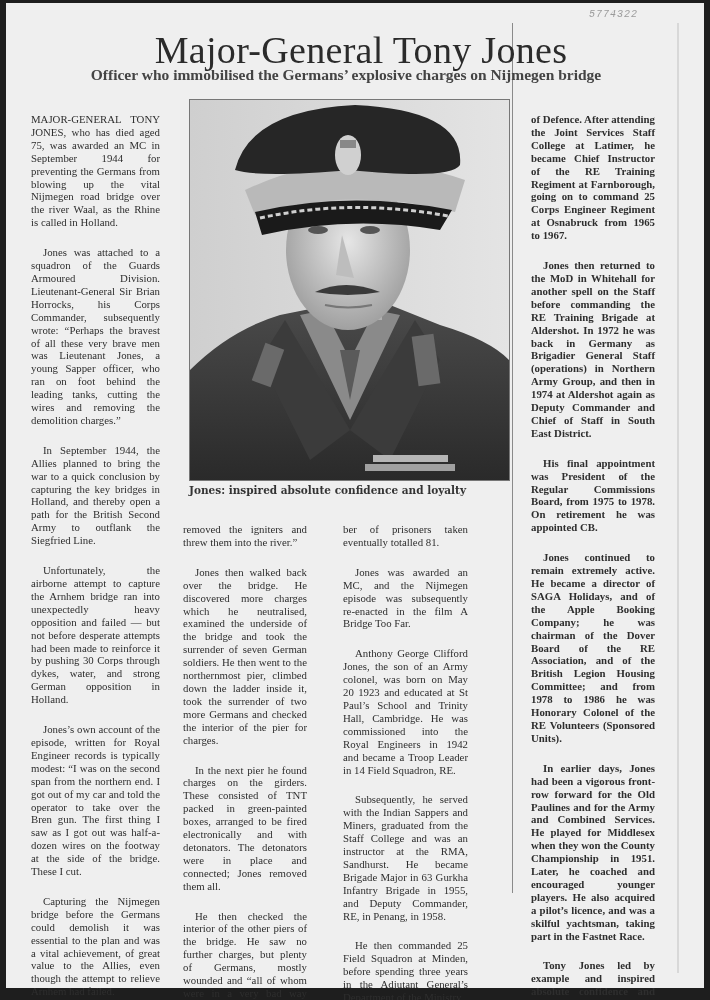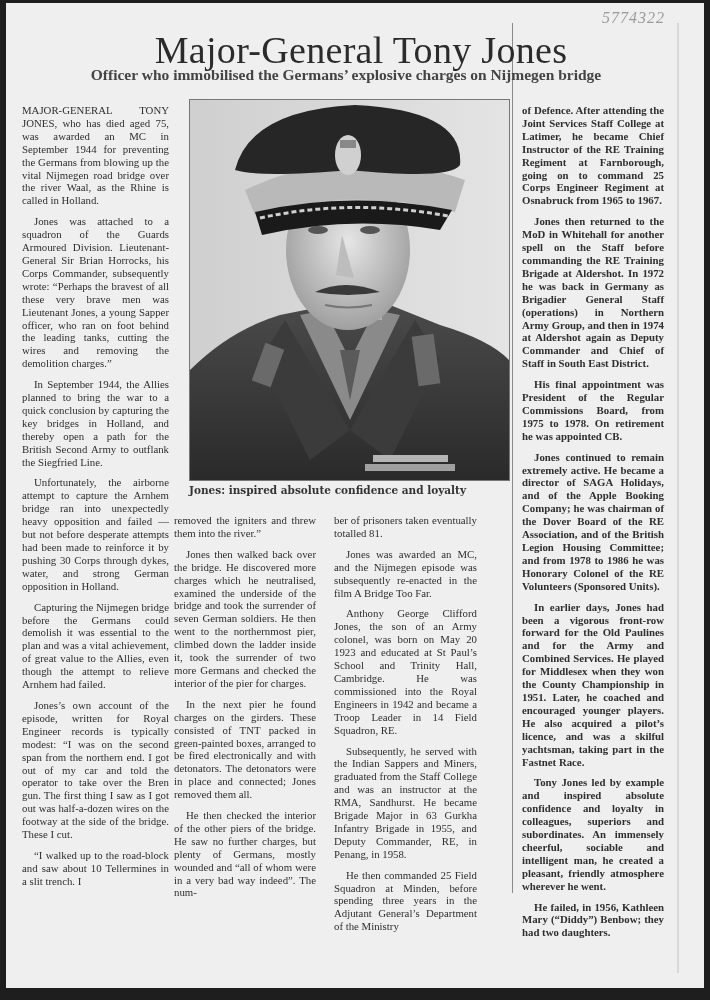--- a/index.html
+++ b/index.html
@@ -19,38 +19,38 @@
   }
   .right-rule {
     position: absolute; left: 671px; top: 20px; width: 2px; height: 950px;
     background: #d8d8d8;
   }
   .col-rule {
     position: absolute; left: 506px; top: 20px; width: 1px; height: 870px;
     background: #8a8a8a;
   }
   .archive-number {
-    position: absolute; left: 596px; top: 6px;
-    font-family: Liberation Serif, serif; font-size: 16px;
+    position: absolute; left: 583px; top: 6px;
+    font-family: Liberation Mono, monospace; font-size: 10px;
     color: #9a9a9a; letter-spacing: 1px; font-style: italic;
   }
   .headline {
     position: absolute; left: 0; top: 10px; width: 680px; text-align: center;
     font-size: 38px; line-height: 44px; color: #2b2b2b; font-weight: normal;
     margin: 15px; letter-spacing: 0.3px;
   }
   .deck {
     position: absolute; left: 0; top: 62px; width: 680px; text-align: center;
     font-size: 15.5px; line-height: 20px; color: #444; margin: 0;
   }
   .col {
     position: absolute; font-size: 10.8px; line-height: 12.9px; color: #2e2e2e;
     text-align: justify; hyphens: auto;
   }
-  .col p { margin: 8px; text-indent: 12px; }
+  .col p { margin: 17px; text-indent: 12px; }
   .col p.first { text-indent: 0; }
   .col1 { left: 8px; top: 93px; width: 163px; }
   .col2 { left: 160px; top: 503px; width: 158px; }
   .col3 { left: 320px; top: 503px; width: 159px; }
   .col4 { left: 508px; top: 93px; width: 158px; font-weight: bold; }
   .photo {
     position: absolute; left: 183px; top: 96px; width: 319px; height: 380px;
     background: linear-gradient(180deg, #d9d9d9 0%, #cfcfcf 100%);
     overflow: hidden; border: 1px solid #777;
   }
@@ -70,22 +70,22 @@
     <div class="archive-number">5774322</div>
 
     <h1 class="headline">Major-General Tony Jones</h1>
     <h2 class="deck">Officer who immobilised the Germans’ explosive charges on Nijmegen bridge</h2>
 
     <div class="col col1">
       <p class="first">MAJOR-GENERAL TONY JONES, who has died aged 75, was awarded an MC in September 1944 for preventing the Germans from blowing up the vital Nijmegen road bridge over the river Waal, as the Rhine is called in Holland.</p>
       <p>Jones was attached to a squadron of the Guards Armoured Division. Lieutenant-General Sir Brian Horrocks, his Corps Commander, subsequently wrote: “Perhaps the bravest of all these very brave men was Lieutenant Jones, a young Sapper officer, who ran on foot behind the leading tanks, cutting the wires and removing the demolition charges.”</p>
       <p>In September 1944, the Allies planned to bring the war to a quick conclusion by capturing the key bridges in Holland, and thereby open a path for the British Second Army to outflank the Siegfried Line.</p>
       <p>Unfortunately, the airborne attempt to capture the Arnhem bridge ran into unexpectedly heavy opposition and failed — but not before desperate attempts had been made to reinforce it by pushing 30 Corps through dykes, water, and strong German opposition in Holland.</p>
+      <p>Jones’s own account of the episode, written for Royal Engineer records is typically modest: “I was on the second span from the northern end. I got out of my car and told the operator to take over the Bren gun. The first thing I saw as I got out was half-a-dozen wires on the footway at the side of the bridge. These I cut.</p>
       <p>Capturing the Nijmegen bridge before the Germans could demolish it was essential to the plan and was a vital achievement, of great value to the Allies, even though the attempt to relieve Arnhem had failed.</p>
-      <p>Jones’s own account of the episode, written for Royal Engineer records is typically modest: “I was on the second span from the northern end. I got out of my car and told the operator to take over the Bren gun. The first thing I saw as I got out was half-a-dozen wires on the footway at the side of the bridge. These I cut.</p>
       <p>“I walked up to the road-block and saw about 10 Tellermines in a slit trench. I</p>
     </div>
 
     <div class="photo">
       <svg width="319" height="380" viewBox="0 0 319 380">
         <defs>
           <linearGradient id="bg" x1="0" y1="0" x2="1" y2="0">
             <stop offset="0" stop-color="#cfcfcf"></stop>
             <stop offset="1" stop-color="#e4e4e4"></stop>
           </linearGradient>

